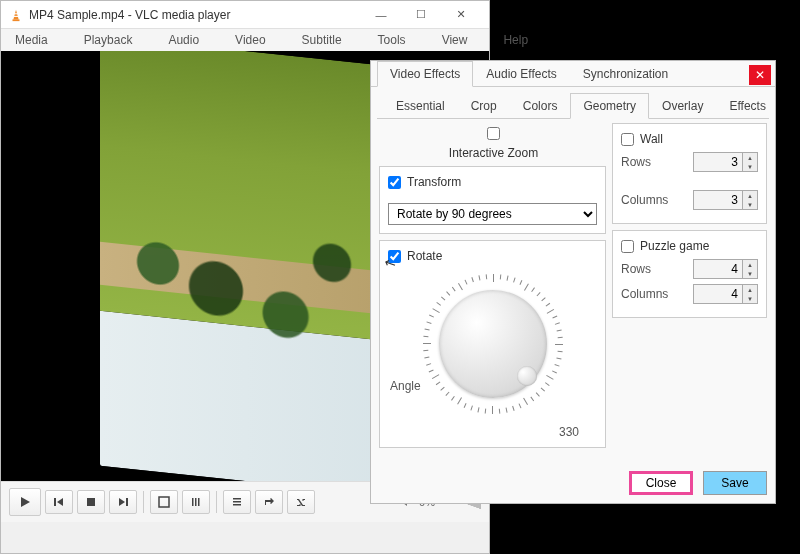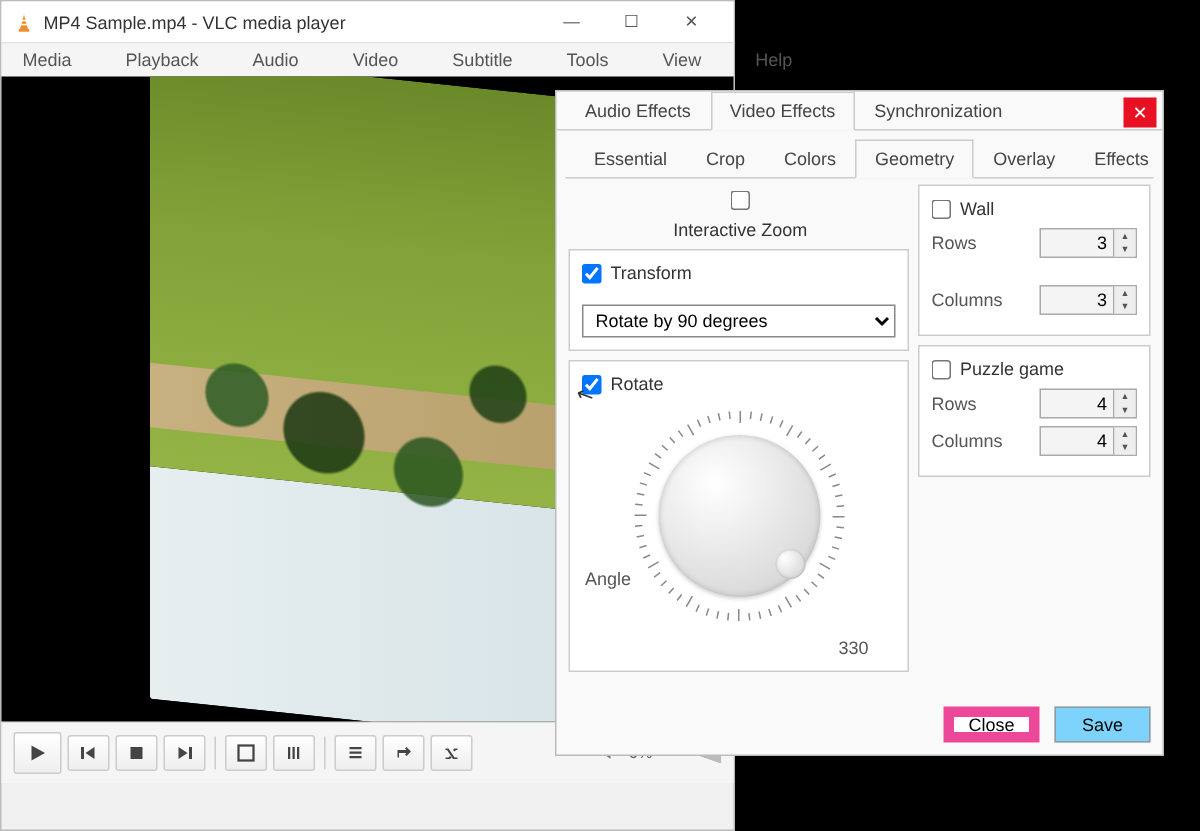--- a/index.html
+++ b/index.html
@@ -59,21 +59,21 @@
 .dial-wrap { position: relative; height: 170px; }
 .dial { position: absolute; left: 50%; top: 44%; transform: translate(-50%,-50%); width: 108px; height: 108px; border-radius: 50%; background: radial-gradient(circle at 35% 30%, #fff, #dcdcdc 70%, #c8c8c8); box-shadow: inset 0 0 4px rgba(0,0,0,.2), 0 1px 3px rgba(0,0,0,.2); }
 .dial-knob { position: absolute; width: 20px; height: 20px; border-radius: 50%; background: radial-gradient(circle at 30% 30%, #fff, #ccc); right: 10px; bottom: 12px; box-shadow: inset 0 0 2px rgba(0,0,0,.3); }
 .ticks { position: absolute; left: 50%; top: 44%; transform: translate(-50%,-50%); width: 140px; height: 140px; }
 .tick { position: absolute; left: 50%; top: 50%; width: 1px; height: 6px; background: #888; transform-origin: 0 0; }
 .angle-lbl { position: absolute; left: 2px; top: 110px; font-size: 12px; color: #555; }
 .angle-val { position: absolute; right: 18px; bottom: 0; font-size: 12px; color: #555; }
 .cursor-arrow { position: absolute; left: -4px; top: 6px; font-size: 14px; transform: rotate(-25deg); }
 .dlg-btns { position: absolute; right: 8px; bottom: 8px; display: flex; gap: 10px; }
 .dlg-btn { min-width: 64px; height: 24px; font-size: 12px; border: 1px solid #999; background: #7dd3fc; display: flex; align-items: center; justify-content: center; cursor: pointer; }
-.dlg-btn.primary { border: 7px solid #ec4899; background: #fff; }
+.dlg-btn.primary { border: 3px solid #ec4899; background: #fff; }
 </style>
 </head>
 <body>
 
 <div class="window vlc-window">
   <div class="titlebar">
     <span class="title-icon">
       <svg viewBox="0 0 16 16">
           <polygon points="8,2 11,13 5,13" fill="#f08a2a"></polygon>
           <rect x="4" y="13" width="8" height="2" fill="#f08a2a"></rect>
@@ -168,22 +168,22 @@
           </svg></span>
       <span>0%</span>
       <div class="vol-tri"></div>
     </div>
   </div>
 </div>
 
 <div class="window dialog">
   <div class="dlg-close">✕</div>
   <div class="tabs">
+    <div class="tab active">Video Effects</div>
     <div class="tab">Audio Effects</div>
-    <div class="tab active">Video Effects</div>
     <div class="tab">Synchronization</div>
   </div>
   <div class="tabs subtabs">
     <div class="tab">Essential</div>
     <div class="tab">Crop</div>
     <div class="tab">Colors</div>
     <div class="tab active">Geometry</div>
     <div class="tab">Overlay</div>
     <div class="tab">Effects</div>
   </div>

